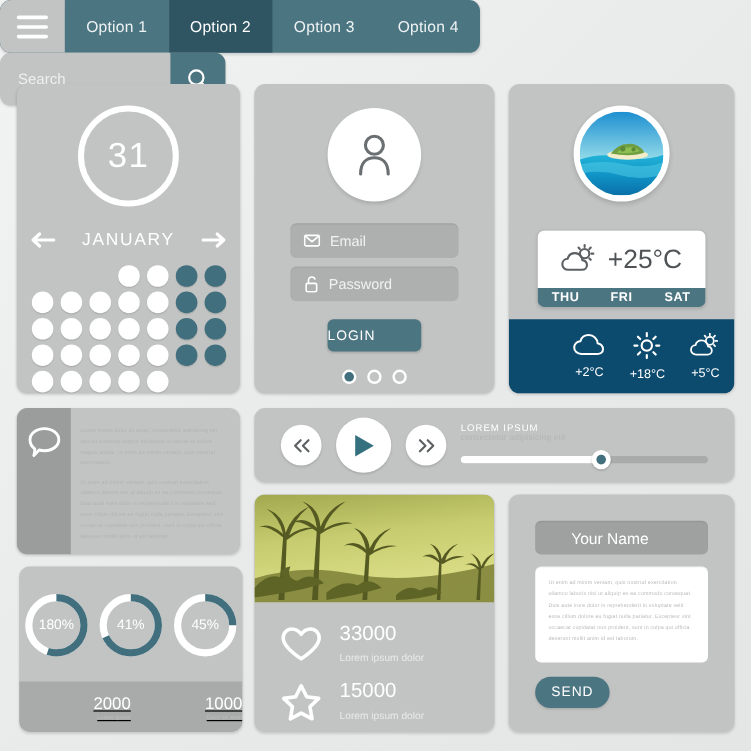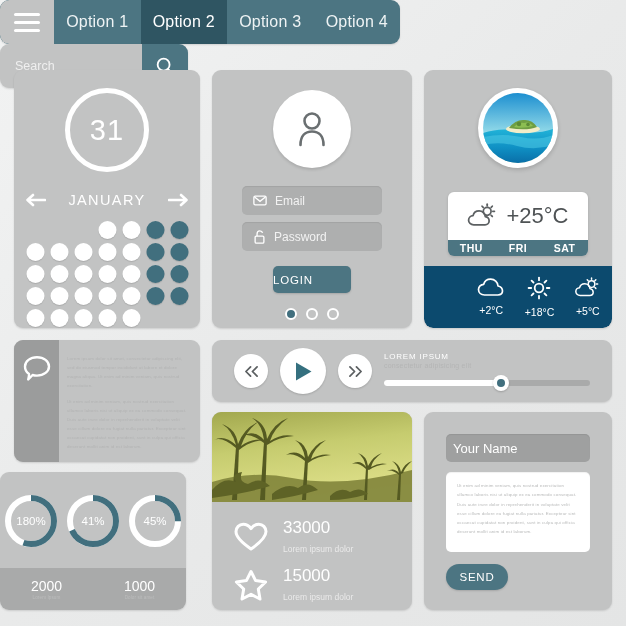--- a/index.html
+++ b/index.html
@@ -25,21 +25,21 @@
   }
 
   
   #topbar { left:14px; top:18px; width:400px; height:44px;
     background:#4c7582; border-radius:9px; display:flex; align-items:stretch;
     box-shadow:0 1px 2px rgba(0,0,0,.13); overflow:hidden; }
   #burger { width:54px; background:#c2c3c3; border-radius:9px 0 0 9px;
     display:flex; flex-direction:column; justify-content:center; align-items:center; gap:5px; }
   #burger i { display:block; width:26px; height:3px; background:#fff; border-radius:2px; }
   .tab { flex:1; display:flex; align-items:center; justify-content:center;
-    color:#eef3f4; font-size:16px; letter-spacing:.2px; }
+    color:#eef3f4; font-size:13px; letter-spacing:.2px; }
   .tab.active { background:#2f5562; color:#fff; }
 
   
   #search { left:424px; top:18px; width:188px; height:44px;
     background:#c2c3c3; border-radius:9px; display:flex; align-items:stretch;
     box-shadow:0 1px 2px rgba(0,0,0,.13); overflow:hidden; }
   #search-input { flex:1; display:flex; align-items:center; padding-left:15px;
     color:#efefef; font-size:12.5px; }
   #search-btn { width:46px; background:#4c7582; display:flex; align-items:center; justify-content:center; }
 
@@ -106,30 +106,30 @@
 
   
   #quote { left:14px; top:340px; width:186px; height:122px; overflow:hidden; }
   #quote-strip { position:absolute; left:0; top:0; width:45px; height:100%; background:#9b9c9c;
     display:flex; align-items:flex-start; justify-content:center; padding-top:14px; }
   #quote-body { position:absolute; left:53px; top:14px; right:10px; }
   .lorem { color:#b2b3b3; font-size:4.4px; line-height:2.05; letter-spacing:.15px; }
   .lorem.p2 { margin-top:7px; }
 
   
-  #stats { left:0; top:472px; width:186px; height:138px; overflow:hidden; }
+  #stats { left:16px; top:472px; width:186px; height:138px; overflow:hidden; }
   #donuts { position:absolute; left:0; right:0; top:12px; height:74px; display:flex;
     align-items:center; justify-content:space-around; }
   .donut { width:56px; height:56px; position:relative; }
   .donut svg { display:block; transform:rotate(-90deg); }
   .donut span { position:absolute; inset:0; display:flex; align-items:center;
     justify-content:center; color:#fff; font-size:11.5px; }
   #nums { position:absolute; left:0; right:0; bottom:0; height:42px; background:#a9aaaa;
     display:flex; border-radius:0 0 9px 9px; }
-  .num { flex:1; display:flex; flex-direction:column; align-items:center; justify-content:center; gap:1px; }
+  .num { flex:1; display:flex; flex-direction:column; align-items:flex-end; justify-content:center; gap:1px;text-decoration:underline; }
   .num b { color:#fff; font-size:14px; font-weight:400; }
   .num em { color:#bcbdbd; font-size:4.6px; font-style:normal; letter-spacing:.1px; }
 
   
   #player { left:212px; top:340px; width:400px; height:62px; }
   .pbtn { position:absolute; top:50%; transform:translateY(-50%); border-radius:50%;
     background:#fff; display:flex; align-items:center; justify-content:center;
     box-shadow:0 1px 2px rgba(0,0,0,.16); }
   #prev { left:22px; width:34px; height:34px; }
   #play { left:68px; width:46px; height:46px; }
@@ -150,21 +150,21 @@
   #photo-img { position:absolute; left:0; top:0; width:100%; height:90px; }
   .stat { position:absolute; left:22px; display:flex; align-items:center; gap:15px; }
   #stat1 { top:106px; }
   #stat2 { top:154px; }
   .stat b { color:#fff; font-size:17px; font-weight:400; display:block; line-height:1.15; }
   .stat em { color:#eaeaea; font-size:8.5px; font-style:normal; }
 
   
   #contact { left:424px; top:412px; width:188px; height:198px; }
   #name-field { position:absolute; left:22px; top:22px; width:144px; height:28px;
-    background:#9fa0a0; border-radius:5px; display:flex; align-items:center; padding-left:7px;
+    background:#9fa0a0; border-radius:5px; display:flex; align-items:center; padding-left:30px;
     color:#fff; font-size:13px; box-shadow:inset 0 1px 1px rgba(0,0,0,.07); }
   #msg-field { position:absolute; left:22px; top:60px; width:144px; height:80px;
     background:#fff; border-radius:5px; padding:9px 11px; box-shadow:inset 0 1px 1px rgba(0,0,0,.06); }
   #msg-field .lorem { color:#b9baba; font-size:4.4px; line-height:2.1; }
   #send-btn { position:absolute; left:22px; top:152px; width:62px; height:26px;
     background:#4c7582; border-radius:13px; display:flex; align-items:center; justify-content:center;
     color:#fff; font-size:11.5px; letter-spacing:.8px; box-shadow:0 1px 2px rgba(0,0,0,.15); }
 </style>
 </head>
 <body>

